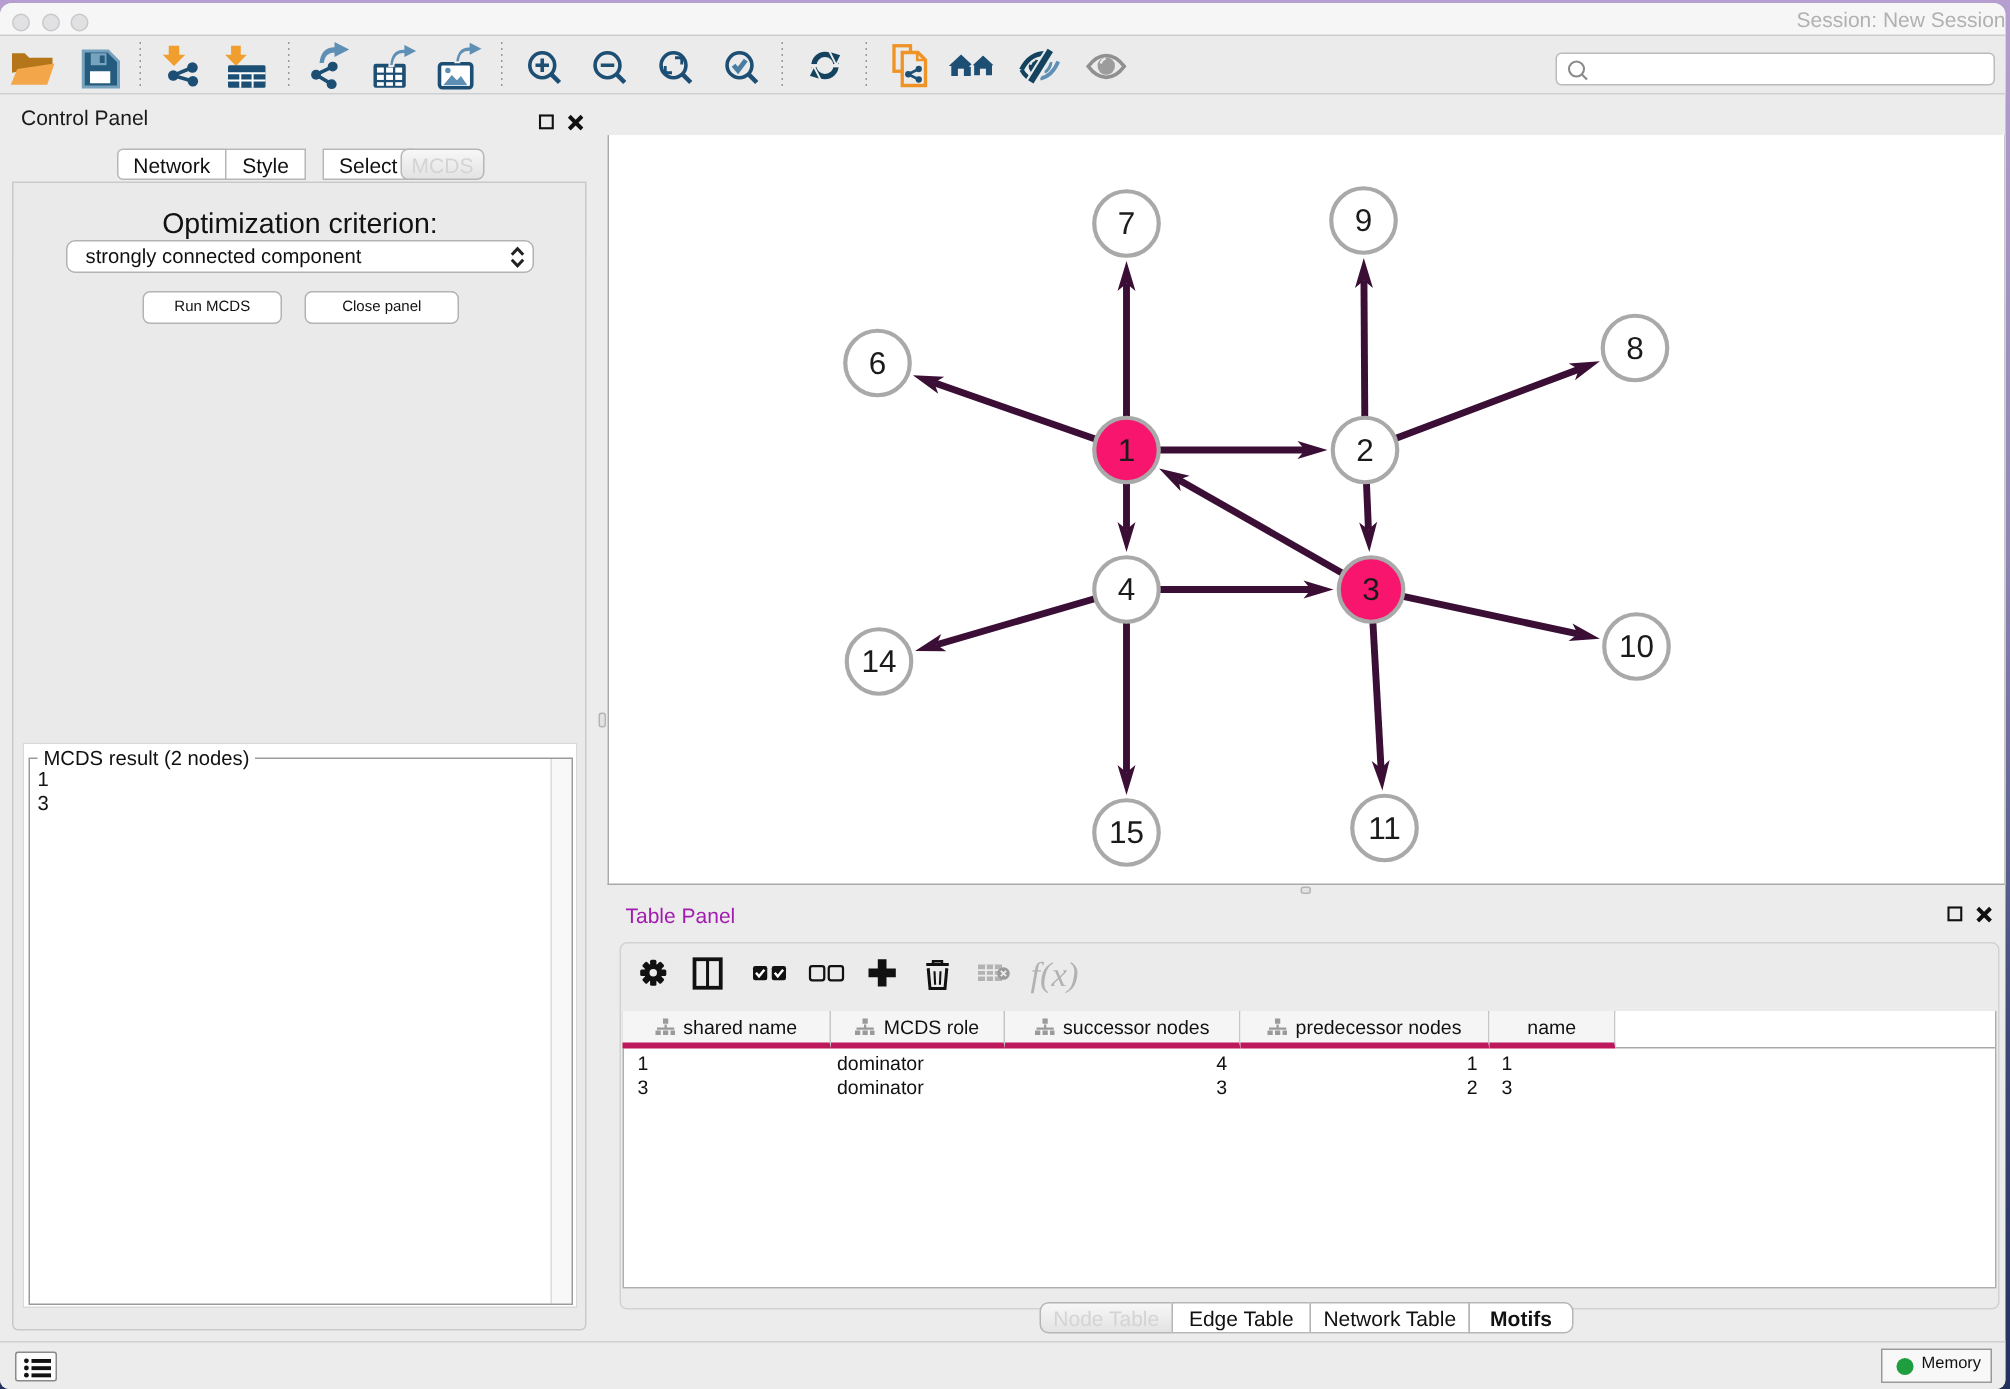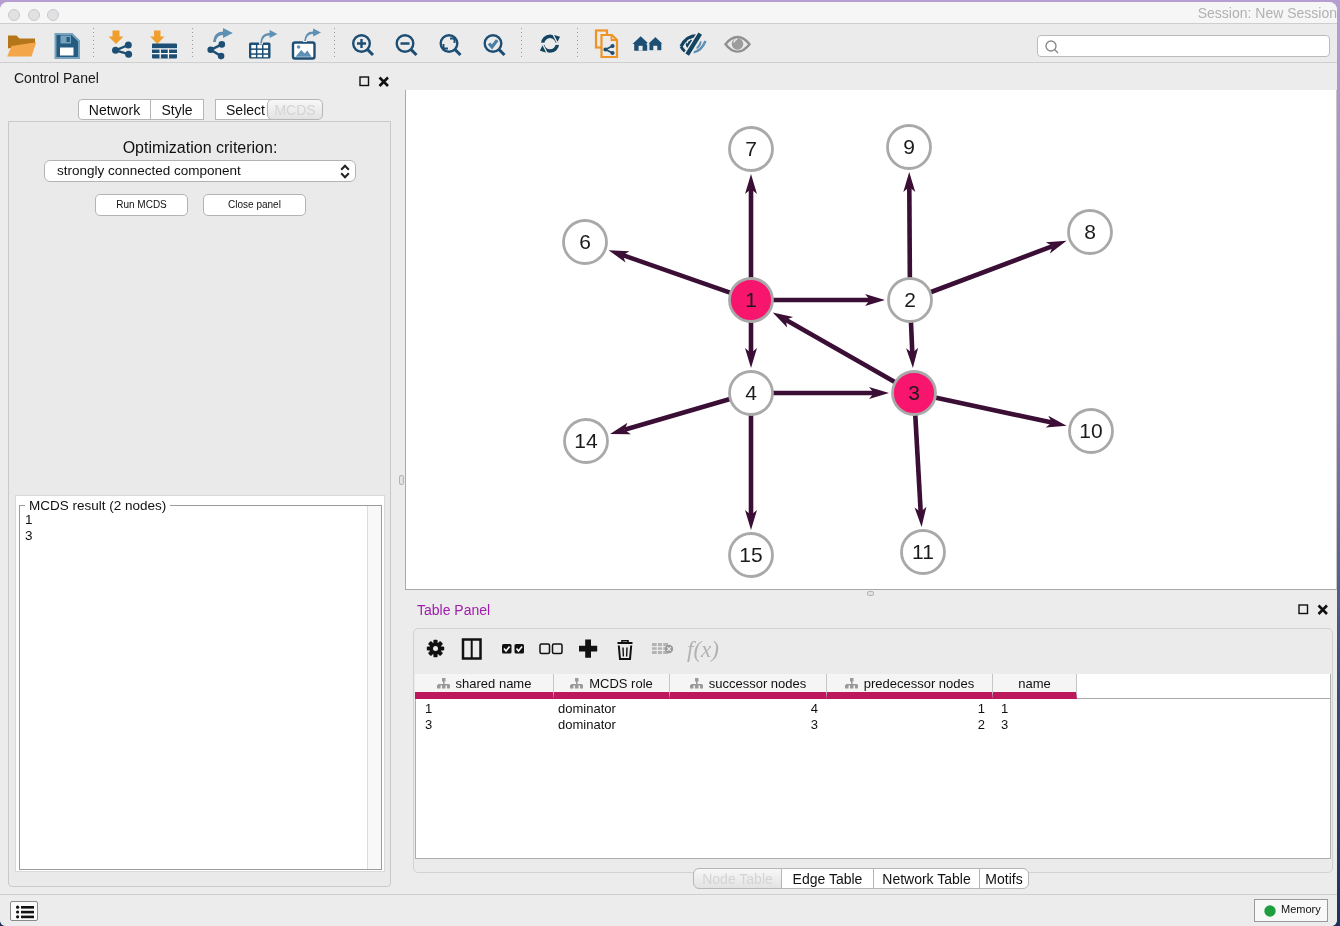--- a/index.html
+++ b/index.html
@@ -21,21 +21,21 @@
           border:1px solid #bbb;border-radius:4px;}
   
   #cp-title{left:14px;top:68px;font-size:14px;color:#1a1a1a;}
   .wicons{position:absolute;}
   
   .tabseg{position:absolute;top:0;height:21px;box-sizing:border-box;background:#fff;border:1px solid #b6b6b6;
           font-size:14px;color:#111;text-align:center;line-height:20px;}
   .tabsel{background:linear-gradient(180deg,#f7f7f7,#e3e3e3);color:#d4d4d4;border-radius:5px;}
   #cp-pane{left:8px;top:119px;width:383px;height:766px;background:#eaeaea;border:1px solid #c9c9c9;
            border-radius:0 0 4px 4px;box-sizing:border-box;}
-  #opt-label{left:0px;top:137px;width:400px;text-align:center;font-size:16px;color:#111;}
+  #opt-label{left:0px;top:137px;width:400px;text-align:center;font-size:19px;color:#111;}
   #combo{left:44px;top:158px;width:312px;height:22px;background:#fff;border:1px solid #b3b3b3;border-radius:6px;
          box-sizing:border-box;font-size:13.5px;color:#111;line-height:20px;padding-left:12px;}
   .btn{position:absolute;height:22px;background:#fff;border:1px solid #b3b3b3;border-radius:5px;
        box-sizing:border-box;font-size:10px;color:#111;text-align:center;line-height:20px;}
   
   #grp{left:19px;top:503px;width:363px;height:365px;border:1px solid #9b9b9b;box-sizing:border-box;}
   #grp-label{left:25px;top:496px;font-size:13.5px;color:#111;background:#ffffff;padding:0 4px;}
   #grp-white{left:15px;top:493px;width:370px;height:377px;background:#fff;border:1px solid #d9d9d9;box-sizing:border-box;
              font-size:13.5px;color:#111;line-height:15.5px;padding:16px 0 0 9px;}
   #grp-sb{left:367px;top:504px;width:14px;height:363px;background:#f8f8f8;border-left:1px solid #dcdcdc;box-sizing:border-box;}
@@ -44,21 +44,21 @@
   #scc-tb{position:absolute;left:0;top:0;width:932px;height:25px;
           background:linear-gradient(180deg,#f5f5f5,#dcdcdc);border:1px solid #a9a9a9;box-sizing:border-box;}
   #scc-title{position:absolute;left:0;top:4px;width:932px;text-align:center;font-size:13.5px;color:#222;font-weight:bold;}
   .light{position:absolute;top:7px;width:12px;height:12px;border-radius:50%;box-sizing:border-box;}
   #scc-canvas{position:absolute;left:0;top:25px;width:932px;height:500px;background:#fff;
               border-left:1px solid #aaa;border-right:1px solid #c9c9c9;border-bottom:1px solid #a9a9a9;box-sizing:border-box;}
   
   #tp-title{left:417px;top:600px;font-size:14px;color:#a21caf;}
   #tp-pane{left:413px;top:626px;width:920px;height:245px;background:#ebebeb;border:1px solid #d2d2d2;border-radius:5px;box-sizing:border-box;}
   #tbl-white{left:415px;top:672px;width:916px;height:185px;background:#fff;border:1px solid #aeaeae;box-sizing:border-box;}
-  .th{position:absolute;top:672px;height:25px;box-sizing:border-box;background:#f5f5f5;border-bottom:7px solid #be185d;border-right:1px solid #c6c6c6;
+  .th{position:absolute;top:672px;height:25px;box-sizing:border-box;background:#f5f5f5;border-bottom:4px solid #be185d;border-right:1px solid #c6c6c6;
       font-size:13px;color:#111;display:flex;align-items:center;justify-content:center;}
   .thlab{white-space:nowrap;}
   .tree{display:inline-block;margin-right:6px;width:13px;height:11px;flex:0 0 13px;
     background:
       linear-gradient(#9a9a9a,#9a9a9a) 5px 0/3.5px 3.5px no-repeat,
       linear-gradient(#9a9a9a,#9a9a9a) 6px 3.5px/1.5px 3px no-repeat,
       linear-gradient(#9a9a9a,#9a9a9a) 1px 6px/11.5px 1.5px no-repeat,
       linear-gradient(#9a9a9a,#9a9a9a) 0px 7.5px/3.5px 3.5px no-repeat,
       linear-gradient(#9a9a9a,#9a9a9a) 5px 7.5px/3.5px 3.5px no-repeat,
       linear-gradient(#9a9a9a,#9a9a9a) 10px 7.5px/3.5px 3.5px no-repeat;}
@@ -401,21 +401,21 @@
   <div class="td" style="left:1001px;top:699px;">1</div>
   <div class="td" style="left:425px;top:715px;">3</div>
   <div class="td" style="left:558px;top:715px;">dominator</div>
   <div class="td" style="left:670px;top:715px;width:148px;text-align:right;">3</div>
   <div class="td" style="left:827px;top:715px;width:158px;text-align:right;">2</div>
   <div class="td" style="left:1001px;top:715px;">3</div>
 
   <div class="abs tabseg tabsel" style="left:693px;top:866px;width:89px;border-radius:6px 0 0 6px;">Node Table</div>
   <div class="abs tabseg" style="left:781px;top:866px;width:93px;">Edge Table</div>
   <div class="abs tabseg" style="left:873px;top:866px;width:107px;">Network Table</div>
-  <div class="abs tabseg" style="left:979px;top:866px;width:50px;border-radius:0 6px 6px 0;">Motifs</div>
+  <div class="abs tabseg" style="left:979px;top:866px;width:70px;border-radius:0 6px 6px 0;font-weight:bold;">Motifs</div>
 
   <div class="abs" style="left:399px;top:473px;width:5px;height:10px;background:#e2e2e2;border:1px solid #b5b5b5;border-radius:2px;box-sizing:border-box;"></div>
   <div class="abs" style="left:867px;top:588.5px;width:7px;height:5px;background:#e2e2e2;border:1px solid #b5b5b5;border-radius:2px;box-sizing:border-box;"></div>
 
   <div id="statusbar" class="abs"></div>
   <div id="membtn" class="abs">
       <svg style="position:absolute;left:9px;top:5px;" width="12" height="12">
         <circle cx="6" cy="6" r="5.7" fill="#1e9e3e"></circle>
       </svg>
       <span style="position:absolute;left:26px;top:3px;">Memory</span>

